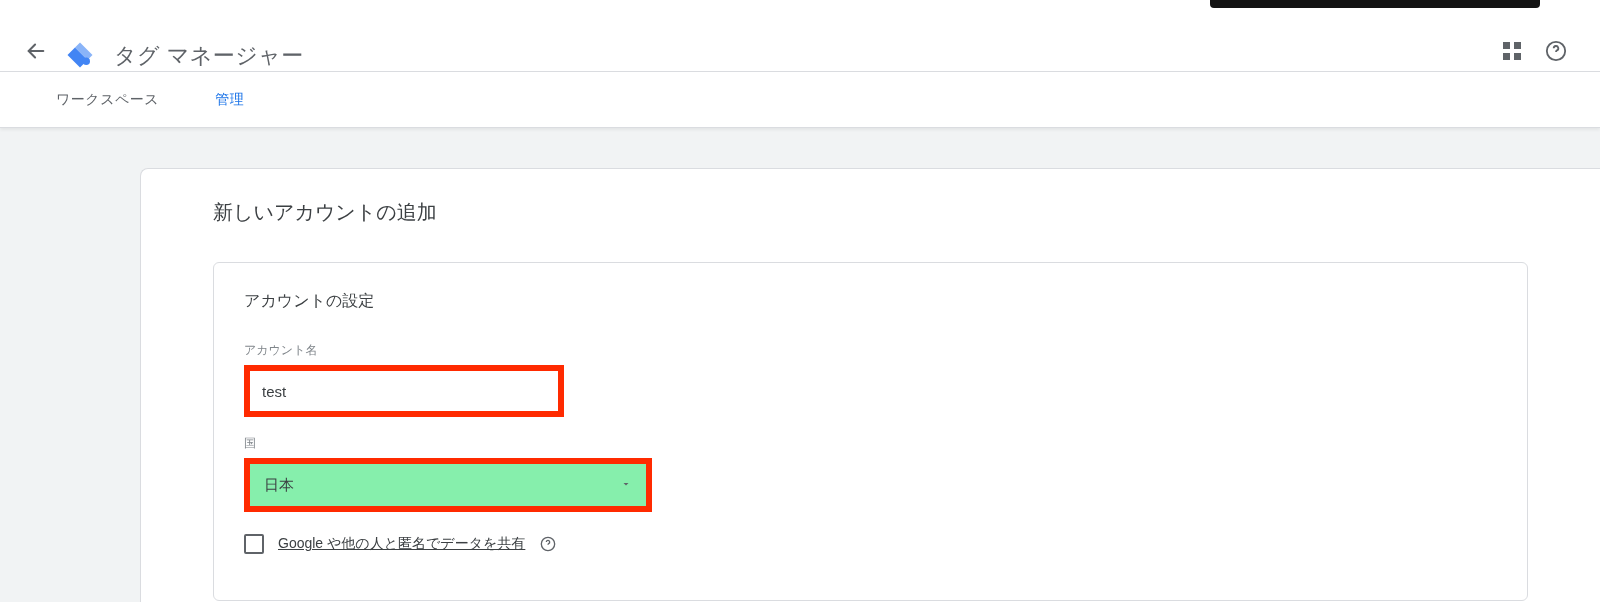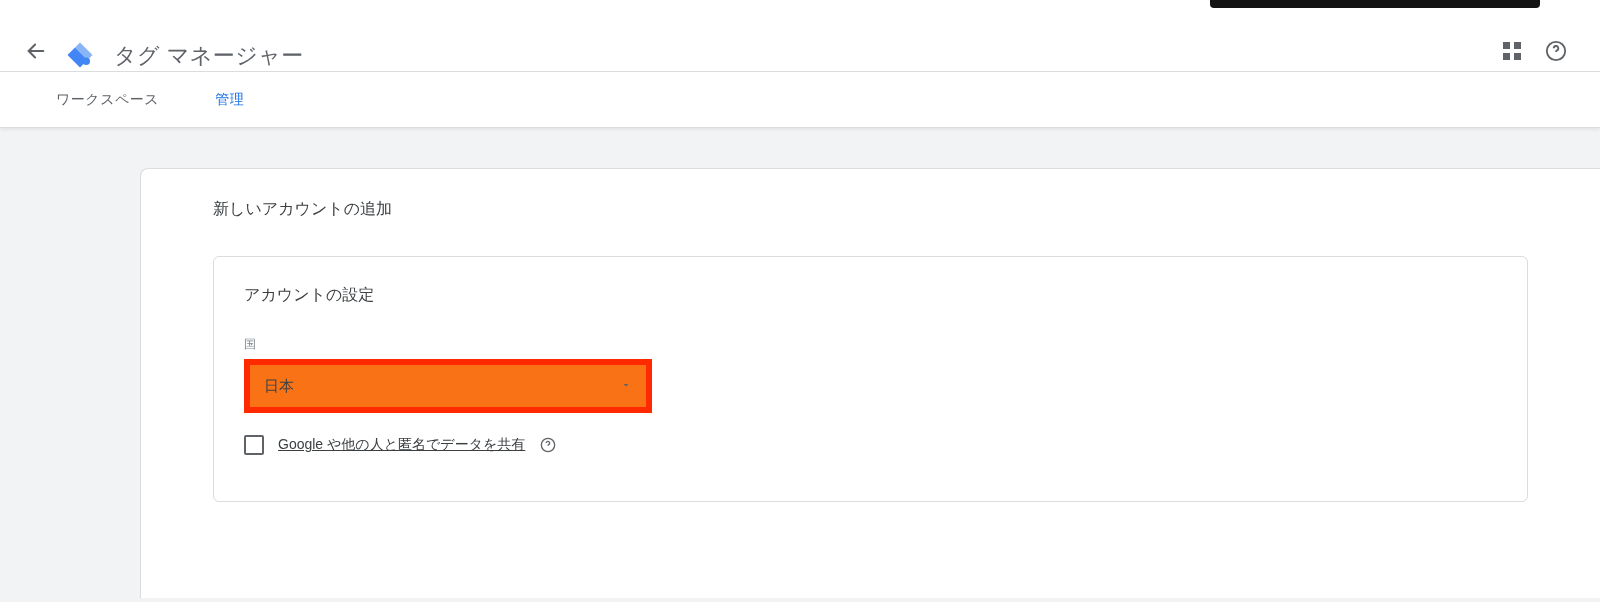--- a/index.html
+++ b/index.html
@@ -100,21 +100,21 @@
   .card {
     background: #fff;
     border: 1px solid var(--border);
     border-right: none;
     border-bottom: none;
     border-radius: 8px 0 0 0;
     padding: 30px 72px 40px 72px;
     min-height: 430px;
   }
   .card-title {
-    font-size: 16px;
+    font-size: 20px;
     color: var(--text-primary);
     font-weight: 400;
     margin-bottom: 36px;
   }
   .panel {
     border: 1px solid var(--border);
     border-radius: 6px;
     padding: 28px 30px 46px 30px;
   }
   .panel-title {
@@ -146,21 +146,21 @@
   .field-block { margin-bottom: 18px; }
 
   .select-wrap {
     width: 396px;
     height: 42px;
     display: flex;
     align-items: center;
     justify-content: space-between;
     padding: 0 14px 0 14px;
     cursor: pointer;
-    background: #f97316;
+    background: #86efac;
   }
   .select-value {
     font-size: 15px;
     color: var(--text-primary);
   }
   .select-caret { color: var(--text-secondary); }
 
   .checkbox-row {
     display: flex;
     align-items: center;
@@ -230,20 +230,26 @@
 </div>
 
 <div class="page-body">
   <div class="card">
 
     <div class="card-title">新しいアカウントの追加</div>
 
     <div class="panel">
       <div class="panel-title">アカウントの設定</div>
 
+      <div class="field-block">
+        <div class="field-label">アカウント名</div>
+        <div class="highlight-wrap">
+          <input class="text-input" type="text" value="test" style="">
+        </div>
+      </div>
 
       <div class="field-block">
         <div class="field-label">国</div>
         <div class="highlight-wrap">
           <div class="select-wrap">
             <span class="select-value">日本</span>
             <span class="select-caret">
               <svg width="12" height="12" viewBox="0 0 24 24" fill="currentColor">
                   <path d="M7 10l5 5 5-5z"></path>
                 </svg>

